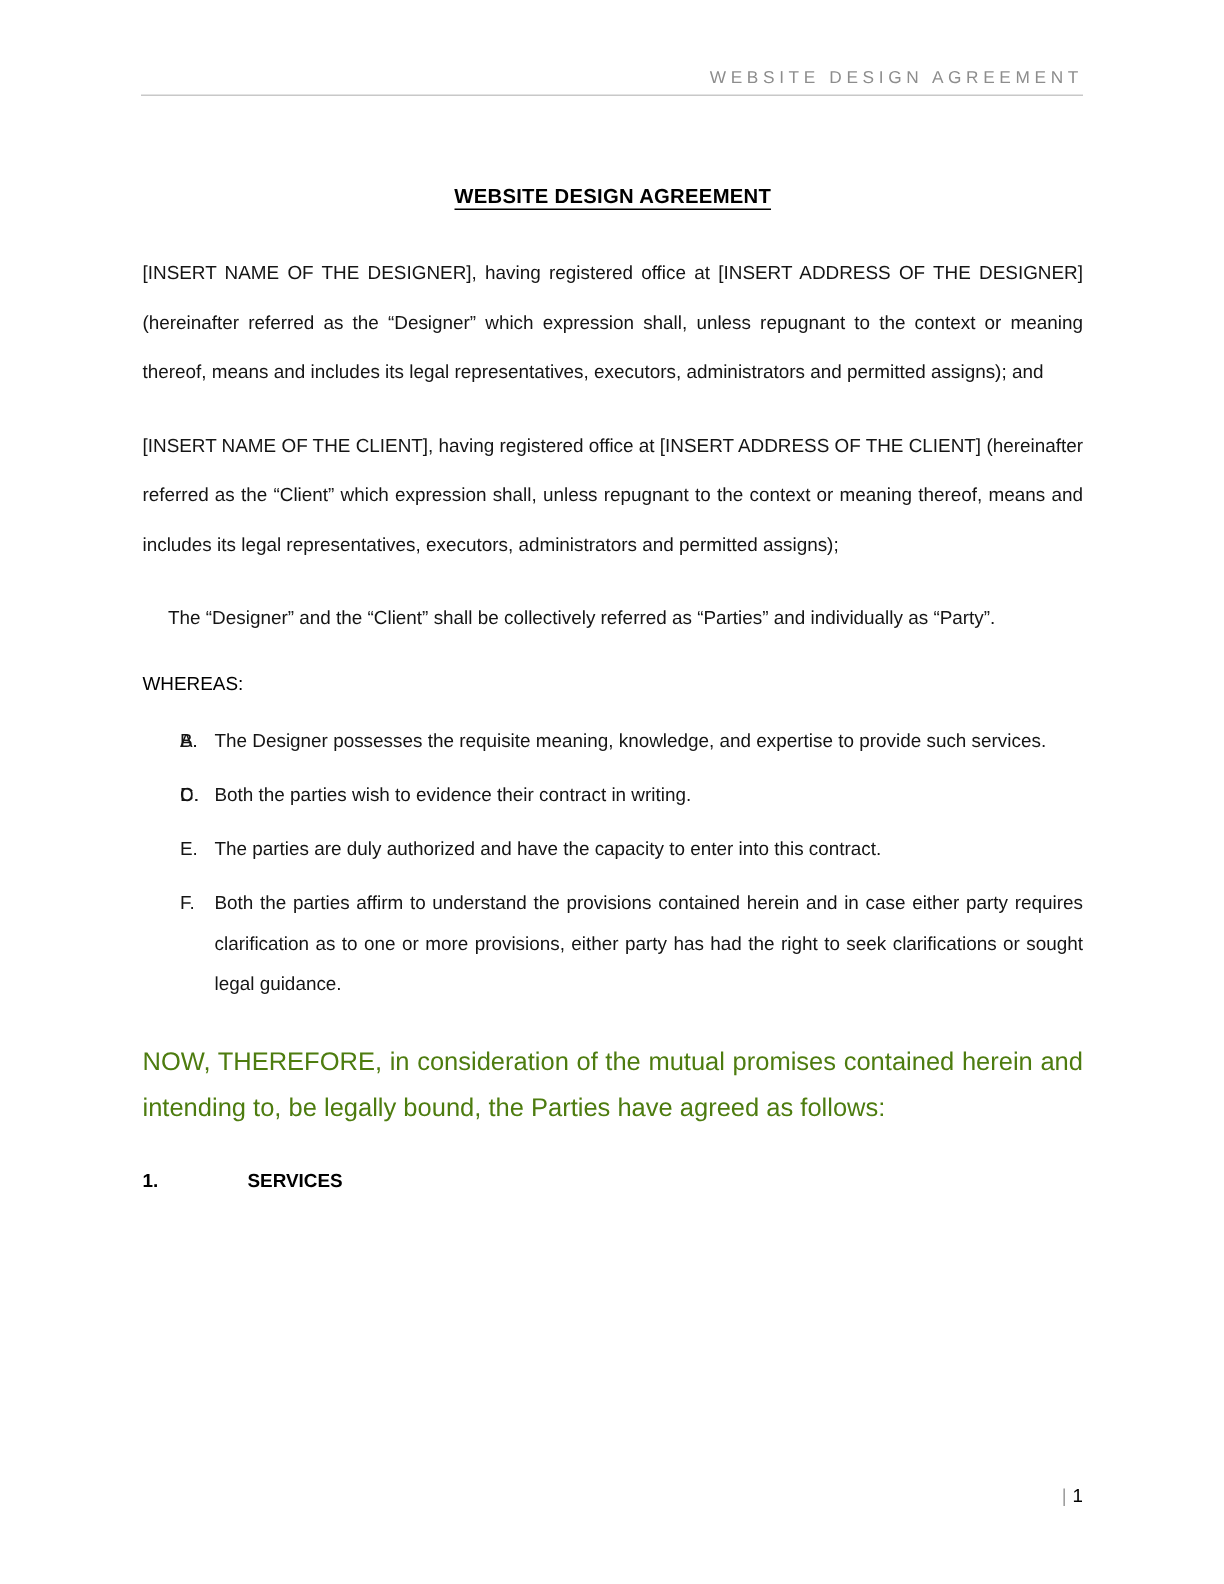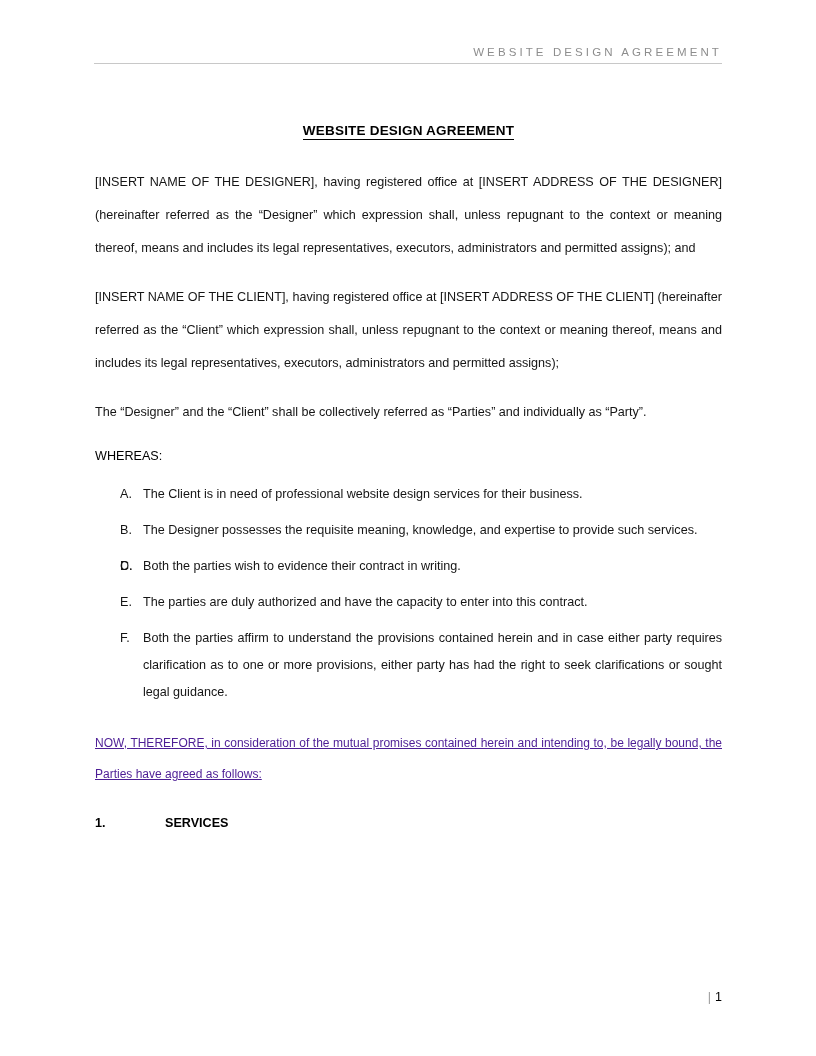--- a/index.html
+++ b/index.html
@@ -70,20 +70,21 @@
   p.para {
     margin: 0 0 16px 0;
     font-size: 12.6px;
     line-height: 33px;
     text-align: justify;
     text-justify: inter-word;
     color: #151515;
   }
   p.para.last-left {
     text-align: left;
+    margin-left: 17px;
   }
 
   .whereas {
     margin: 16px 0 14px 0;
     font-size: 12.6px;
     font-weight: normal;
     line-height: 22px;
   }
 
   ol.alpha-list {
@@ -106,26 +107,25 @@
     left: 25px;
     top: 0;
     width: 24px;
     text-align: left;
     font-size: 12.6px;
     line-height: 27px;
   }
 
   .closing {
     margin: 10px 0 0 0;
-    font-size: 12px;
+    font-size: 17px;
     line-height: 31px;
     text-align: justify;
     text-justify: inter-word;
-    color: #4c1d95;
-    text-decoration: underline;
+    color: #4d7c0f;
   }
 
   .section-heading {
     margin: 22px 0 0 0;
     font-size: 12.6px;
     font-weight: bold;
     line-height: 22px;
     display: flex;
   }
   .section-heading .sec-num {
@@ -173,21 +173,20 @@
 
     <p class="para">[INSERT NAME OF THE CLIENT], having registered office at [INSERT ADDRESS OF THE CLIENT] (hereinafter referred as the “Client” which expression shall, unless repugnant to the context or meaning thereof, means and includes its legal representatives, executors, administrators and permitted assigns);</p>
 
     <p class="para last-left">The “Designer” and the “Client” shall be collectively referred as “Parties” and individually as “Party”.</p>
 
     <div class="whereas">WHEREAS:</div>
 
     <ol class="alpha-list">
       <li>
         <span class="marker">A.</span>
-        <span>The Client is in need of professional website design services for their business.</span>
       </li>
       <li>
         <span class="marker">B.</span>
         <span>The Designer possesses the requisite meaning, knowledge, and expertise to provide such services.</span>
       </li>
       <li>
         <span class="marker">C.</span>
       </li>
       <li>
         <span class="marker">D.</span>

